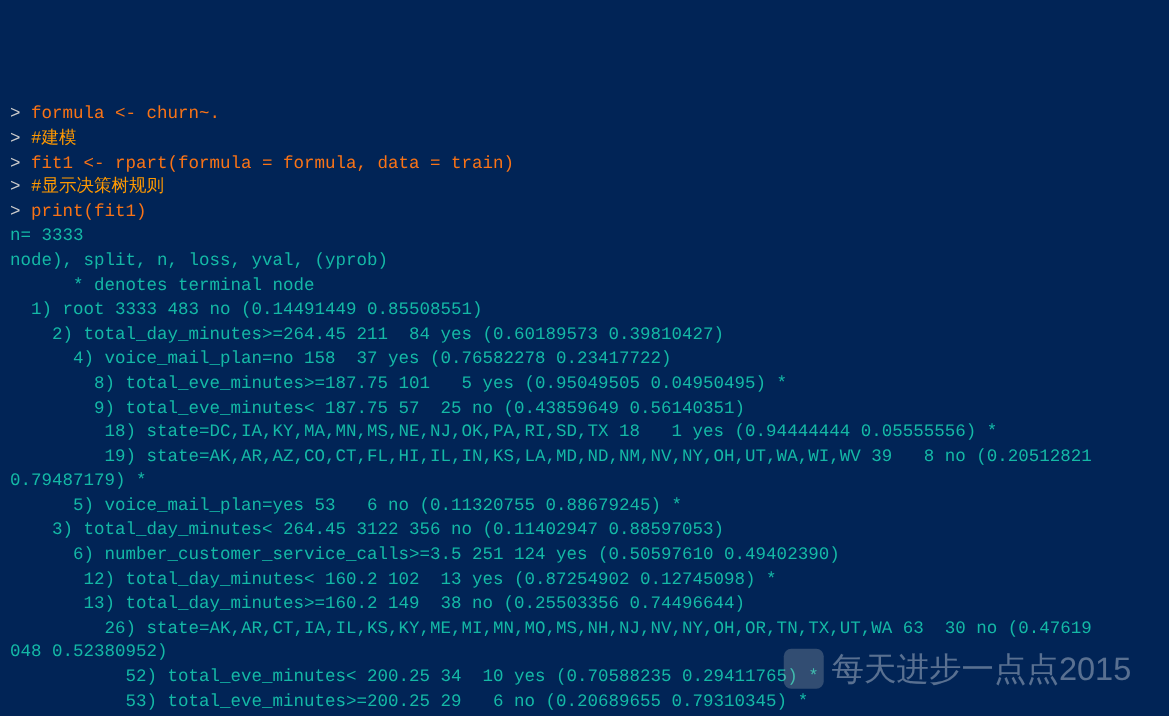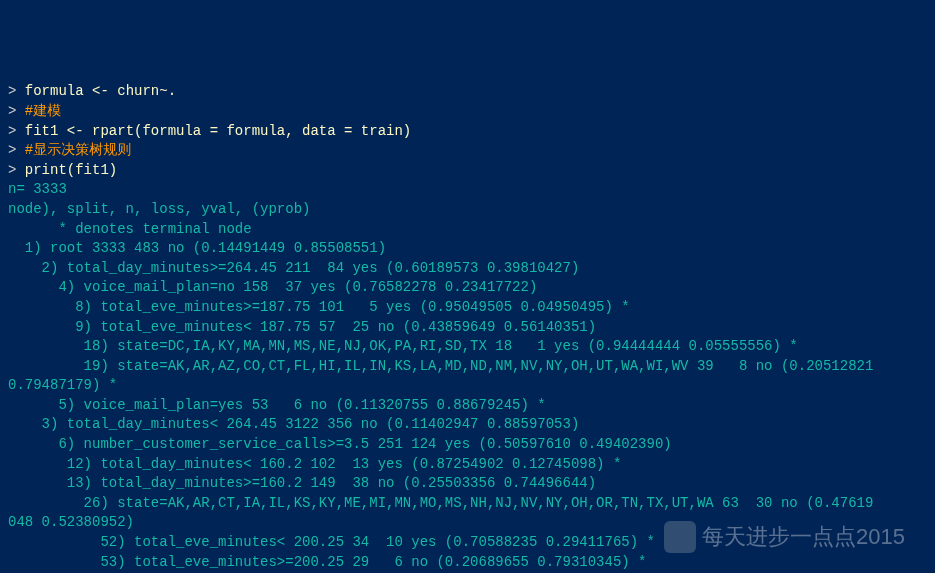--- a/index.html
+++ b/index.html
@@ -16,34 +16,34 @@
       padding: 4px 8px;
       width: 935px;
       height: 573px;
       overflow: hidden;
       white-space: pre;
     }
     .prompt {
       color: #cccccc;
     }
     .code-yellow {
-      color: #fef9c3;
+      color: #f97316;
     }
     .code-orange {
       color: #ff9900;
     }
     .output {
       color: #14b8a6;
     }
     .watermark {
       position: absolute;
       bottom: 20px;
       right: 30px;
       color: rgba(255,255,255,0.35);
-      font-size: 22px;
+      font-size: 26px;
       font-family: sans-serif;
       pointer-events: none;
       display: flex;
       align-items: center;
       gap: 6px;
     }
     .watermark-icon {
       width: 32px;
       height: 32px;
       background: rgba(200,200,200,0.25);

